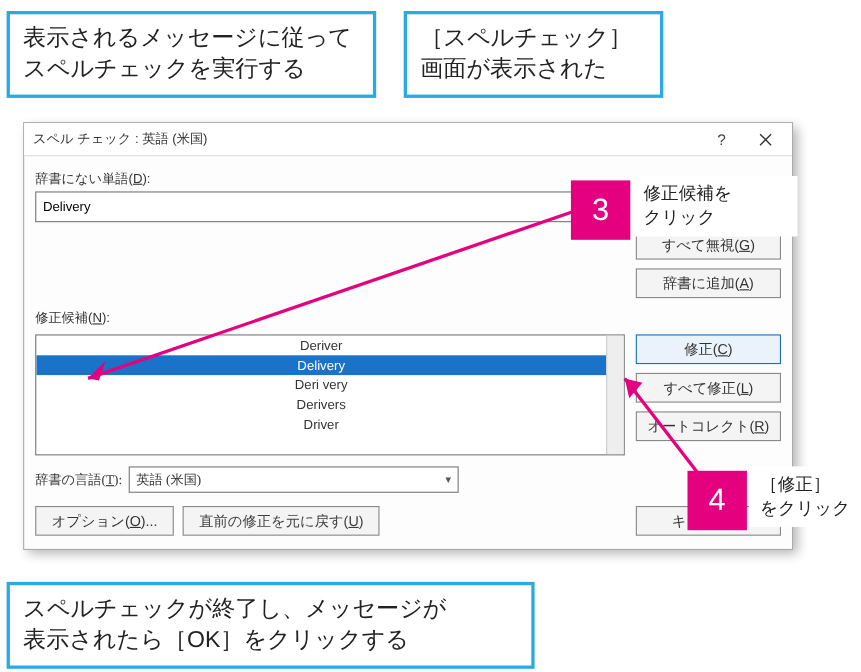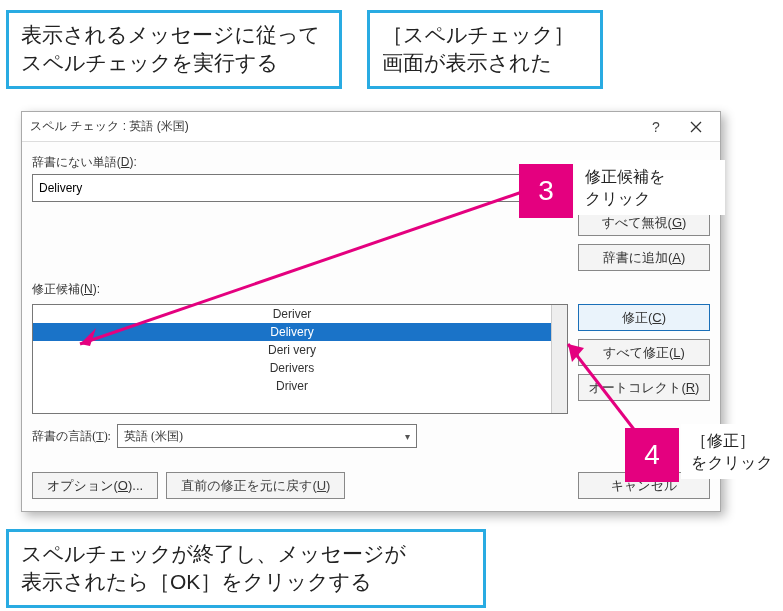--- a/index.html
+++ b/index.html
@@ -28,21 +28,21 @@
     .listbox { flex:1; height:110px; border:1px solid #777; background:white; overflow:hidden; position:relative; }
     .list-inner { position:absolute; left:0; top:0; right:16px; bottom:0; }
     .list-scroll { position:absolute; right:0; top:0; width:16px; bottom:0; background:#eee; border-left:1px solid #ccc; }
     .list-item { padding:2px 6px; font-size:12px;text-align:center; }
     .list-item.selected { background:#1a73c8; color:white; }
 
     .lang-row { display:flex; align-items:center; gap:6px; margin-top:10px;font-family:Liberation Serif, serif; }
     .lang-select { flex:1; max-width:300px; height:24px; border:1px solid #777; background:white; display:flex; align-items:center; justify-content:space-between; padding:0 6px; font-size:12px; }
     .chev { font-size:10px; color:#555; }
 
-    .bottom-row { display:flex; gap:8px; margin-top:24px; align-items:center; }
+    .bottom-row { display:flex; gap:8px; margin-top:12px; align-items:center; }
     .bottom-row .dlg-btn { width:auto; padding:0 14px; }
     .spacer { flex:1; }
     .dlg-btn.disabled { color:#404040; }
 
     .u { text-decoration:underline; }
 
     svg.arrow { position:absolute; pointer-events:none; }
   </style>
 </head>
 <body>

